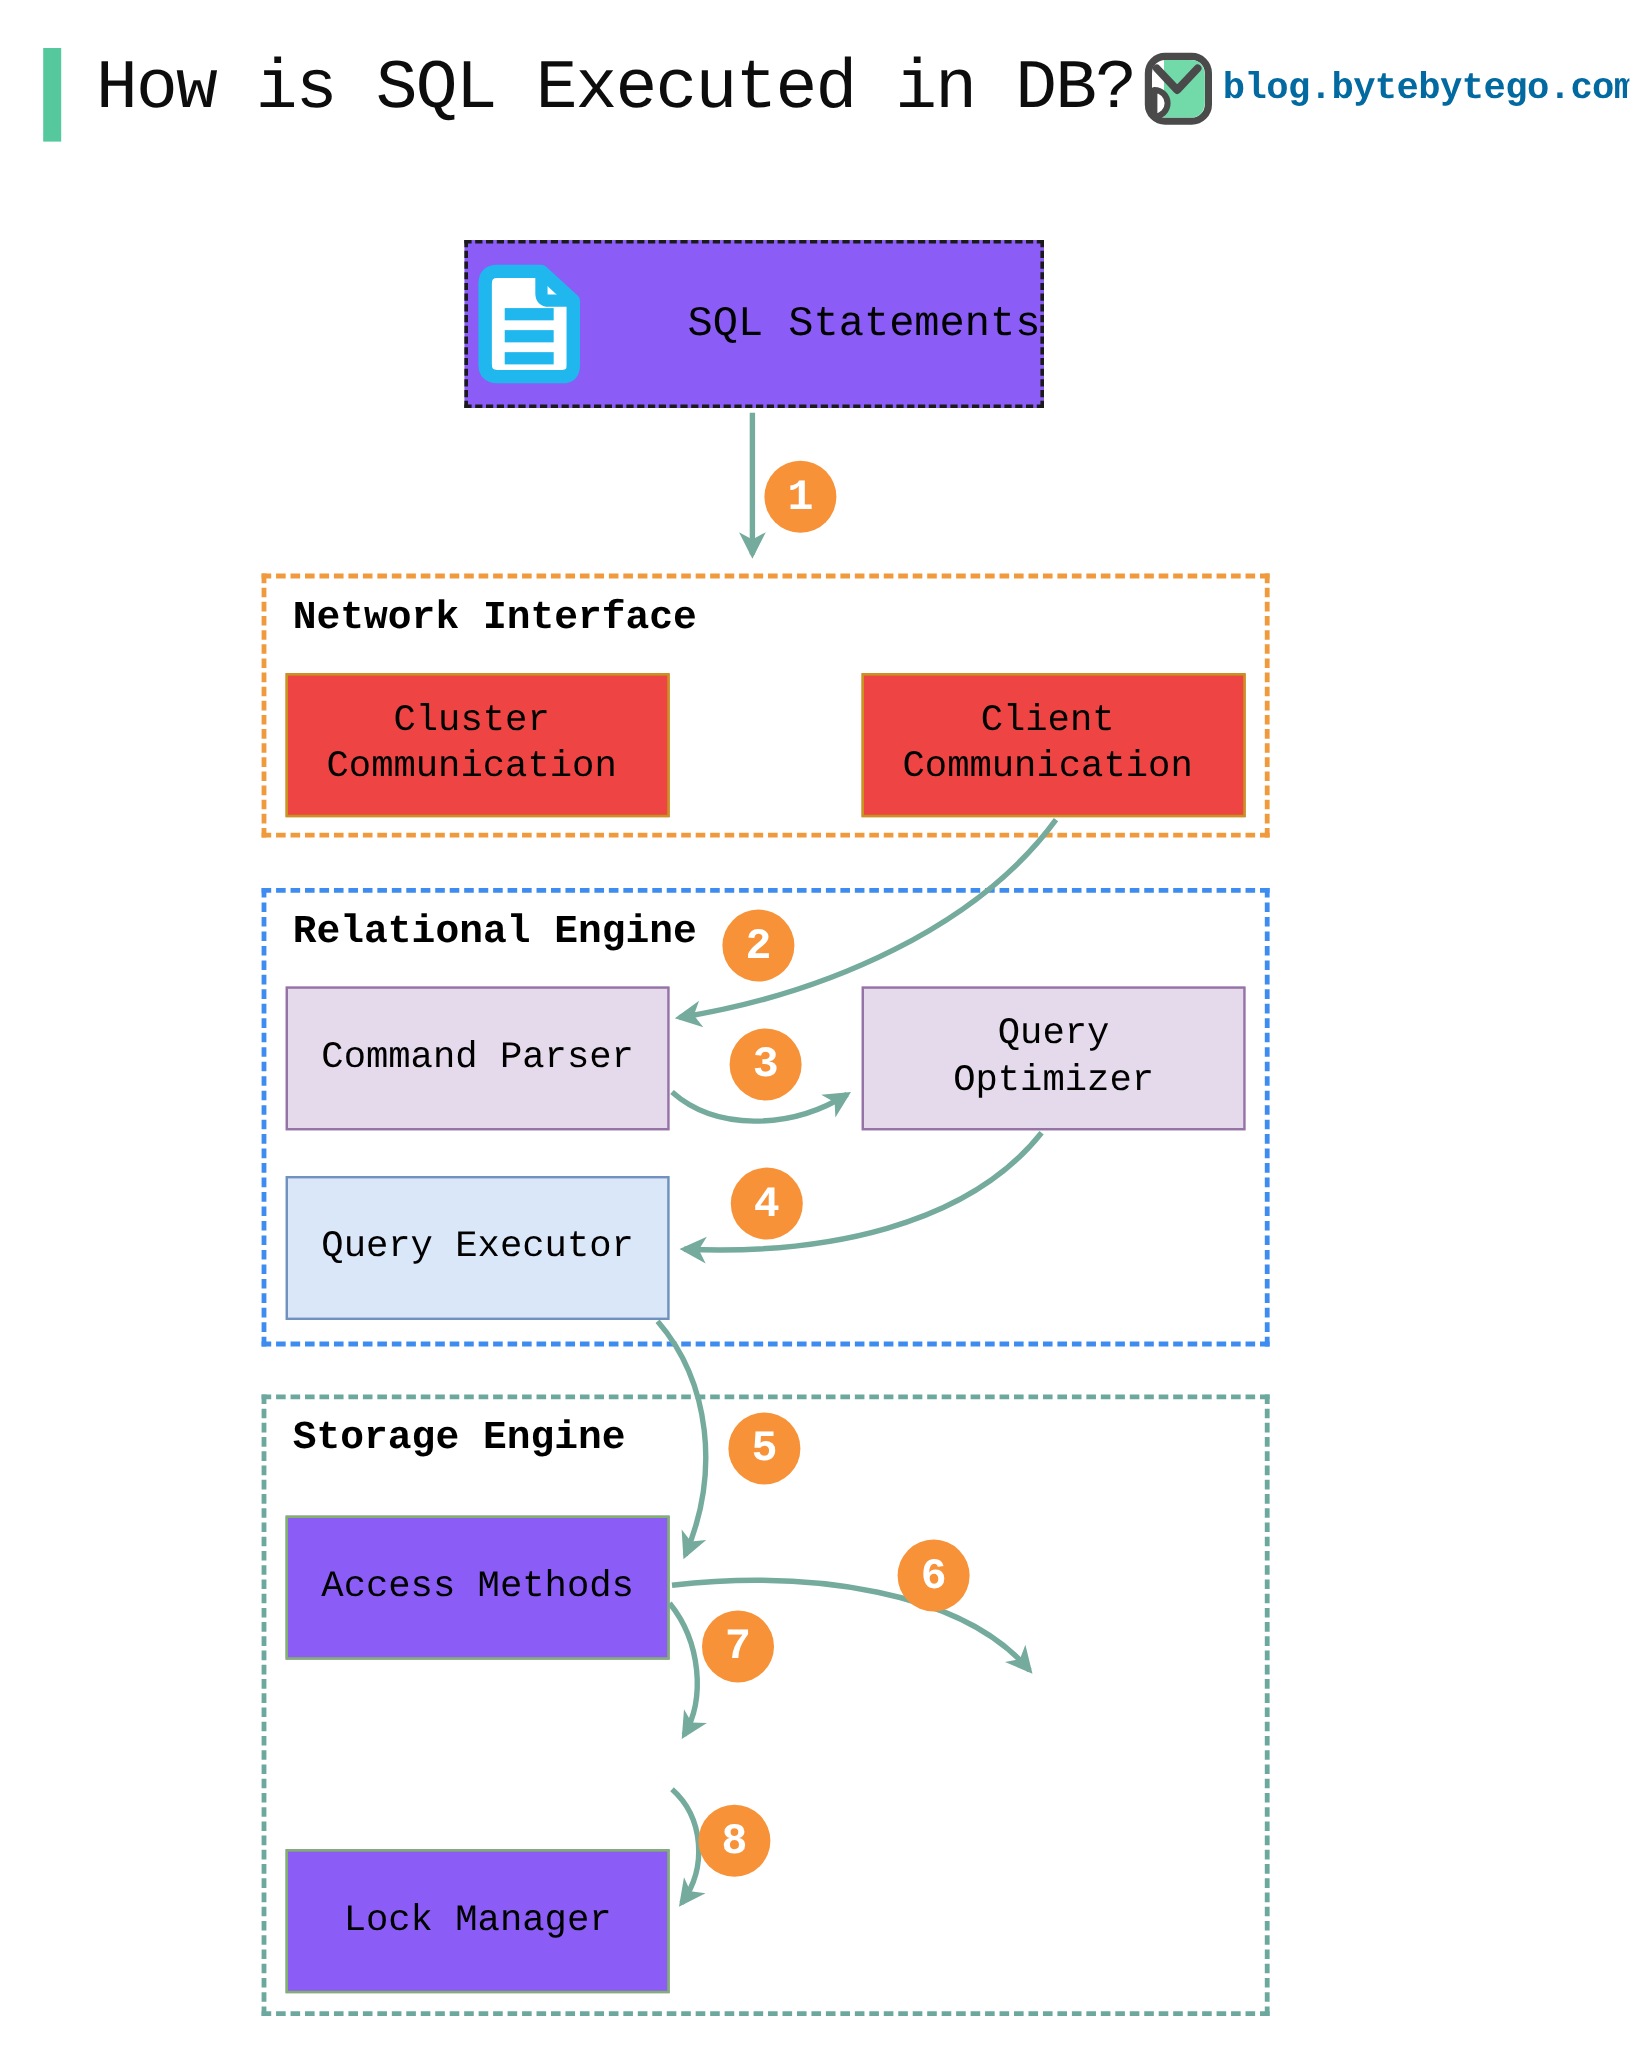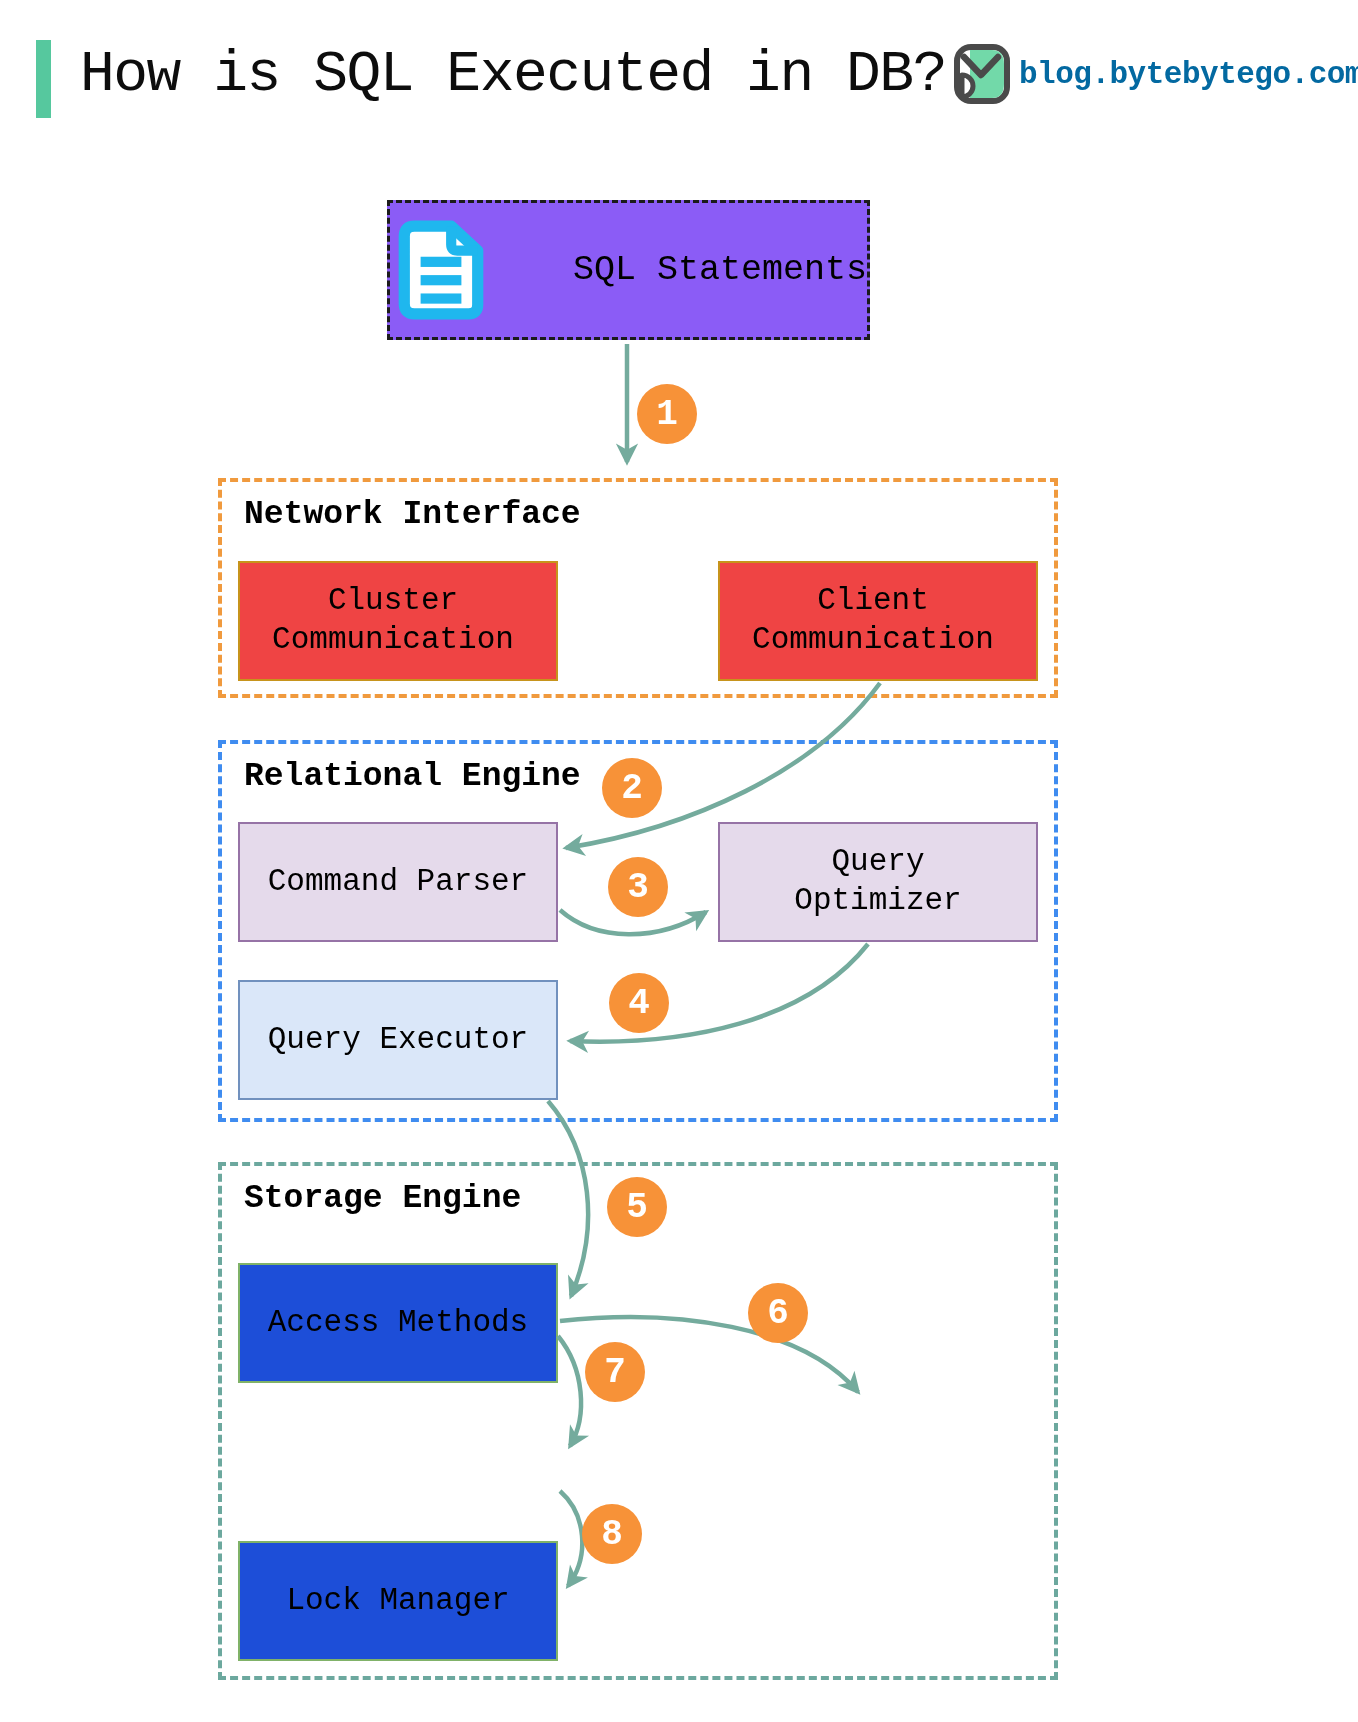--- a/index.html
+++ b/index.html
@@ -28,21 +28,21 @@
   #relational-container{left:218px;top:740px;width:840px;height:382px;border-color:#3F8CF0;}
   #storage-container{left:218px;top:1162px;width:840px;height:518px;border-color:#6CA89E;}
 
   
   .node{position:absolute;width:320px;height:120px;box-sizing:border-box;border:2px solid;
         display:flex;align-items:center;justify-content:center;text-align:center;
         font-size:31px;color:#000;line-height:1.25;padding:0 26px;}
   .orange{background:#ef4444;border-color:#C7941C;padding-left:16px;}
   .purple{background:#E5DAEB;border-color:#9673A6;}
   .blue{background:#DAE7F9;border-color:#7191BE;}
-  .green{background:#1d4ed8;border-color:#80B268;}
+  .green{background:#8b5cf6;border-color:#80B268;}
   #node-cluster{left:238px;top:561px;}
   #node-client{left:718px;top:561px;}
   #node-parser{left:238px;top:822px;}
   #node-optimizer{left:718px;top:822px;}
   #node-executor{left:238px;top:980px;}
   #node-access{left:238px;top:1263px;}
   #node-transaction{left:238px;top:1402px;}
   #node-lock{left:238px;top:1541px;}
   #node-buffer{left:718px;top:1402px;}
 

